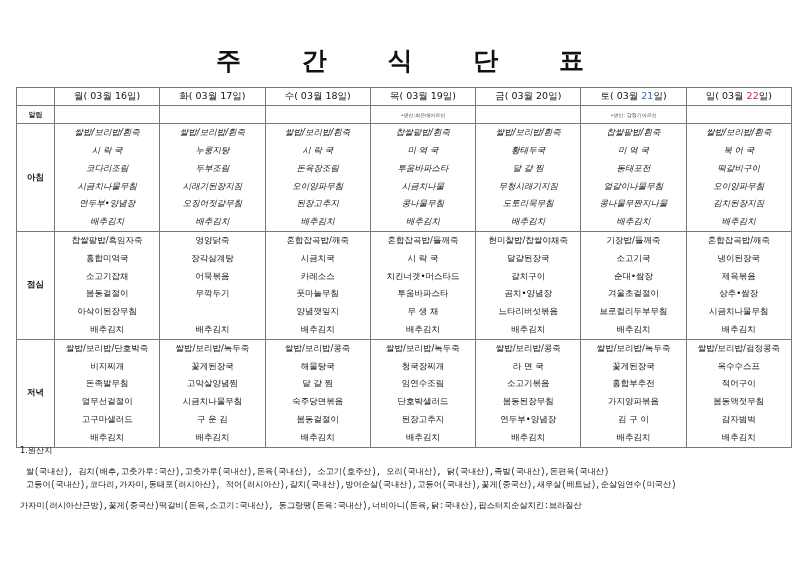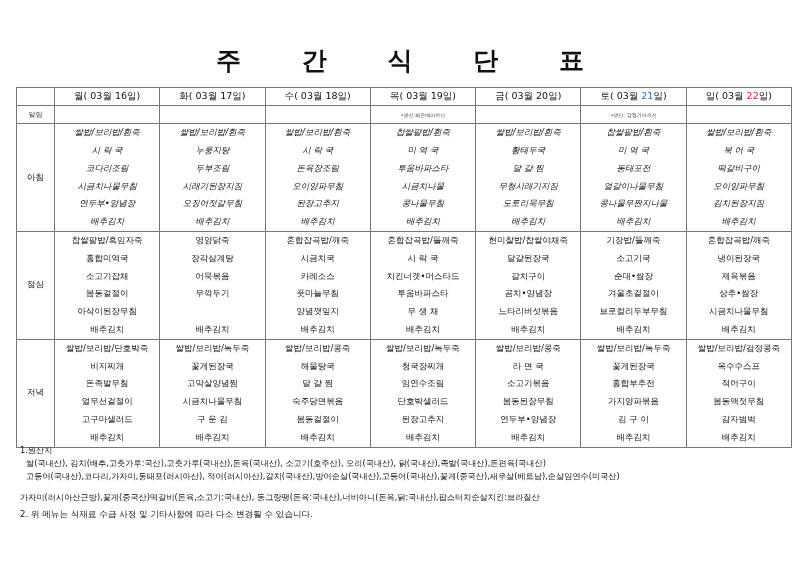--- a/index.html
+++ b/index.html
@@ -6,30 +6,30 @@
     body { width:800px; height:567px; position:relative; overflow:hidden;
       font-family:"DejaVu Sans", sans-serif; color:#111; }
     .title { position:absolute; top:44px; left:0; width:800px; text-align:center;
       font-size:25px; font-weight:bold; letter-spacing:26px; text-indent:26px; }
     table.menu { position:absolute; top:87px; left:16px; border-collapse:collapse;
       table-layout:fixed; width:776px; border:1.5px solid #555; }
     table.menu td, table.menu th { border:1px solid #777; text-align:center; padding:0; }
     th.day { font-weight:normal; font-size:9.5px; height:17px; }
     .sat { color:#2a6fd0; }
     .sun { color:#e02020; }
-    td.rowlabel { font-size:8.5px; }
+    td.rowlabel { font-size:8.5px;font-weight:bold; }
     td.notice { height:17px; font-size:5px; color:#333; }
     td.meal { vertical-align:middle; }
     .dish { font-size:8.5px; line-height:17.8px; height:17.8px; white-space:nowrap; overflow:hidden; }
     tr.breakfast td.meal { height:107px;font-style:italic; }
     tr.lunch td.meal { height:102px;margin-top:8px; }
     tr.dinner td.meal { height:107px; }
     .notes { position:absolute; left:20px; top:444px; width:770px; font-size:8.2px; line-height:13px; }
-    .notes .n1 { margin-bottom:0; }
-    .notes .line { white-space:nowrap; }
+    .notes .n1 { margin-bottom:8px; }
+    .notes .line { white-space:nowrap;font-family:Liberation Mono, monospace; }
     .notes .indent { padding-left:6px; }
   </style>
 </head>
 <body>
 
 <div class="title">주 간 식 단 표</div>
 
 <table class="menu">
   <colgroup>
     <col style="width:38px">
@@ -239,15 +239,14 @@
           <div class="dish">배추김치</div>
         </td>
       </tr>
 </tbody>
   </table>
 
 <div class="notes">
   <div class="n1">1.원산지</div>
   <div class="line indent">쌀(국내산), 김치(배추,고춧가루:국산),고춧가루(국내산),돈육(국내산), 소고기(호주산), 오리(국내산), 닭(국내산),족발(국내산),돈편육(국내산)</div>
   <div class="line indent" style="margin-bottom:8px">고등어(국내산),코다리,가자미,동태포(러시아산), 적어(러시아산),갈치(국내산),방어순살(국내산),고등어(국내산),꽃게(중국산),새우살(베트남),순살임연수(미국산)</div>
-  <div class="line" style="margin-bottom:4px">가자미(러시아산근방),꽃게(중국산)떡갈비(돈육,소고기:국내산), 동그랑땡(돈육:국내산),너비아니(돈육,닭:국내산),팝스터치순살치킨:브라질산</div>
-  <div class="line" style="font-size:8.6px">2. 위 메뉴는 식재료 수급 사정 및 기타사항에 따라 다소 변경될 수 있습니다.</div>
+  <div class="line" style="margin-bottom:16px">가자미(러시아산근방),꽃게(중국산)떡갈비(돈육,소고기:국내산), 동그랑땡(돈육:국내산),너비아니(돈육,닭:국내산),팝스터치순살치킨:브라질산</div>
 </div>
 
 </body></html>

